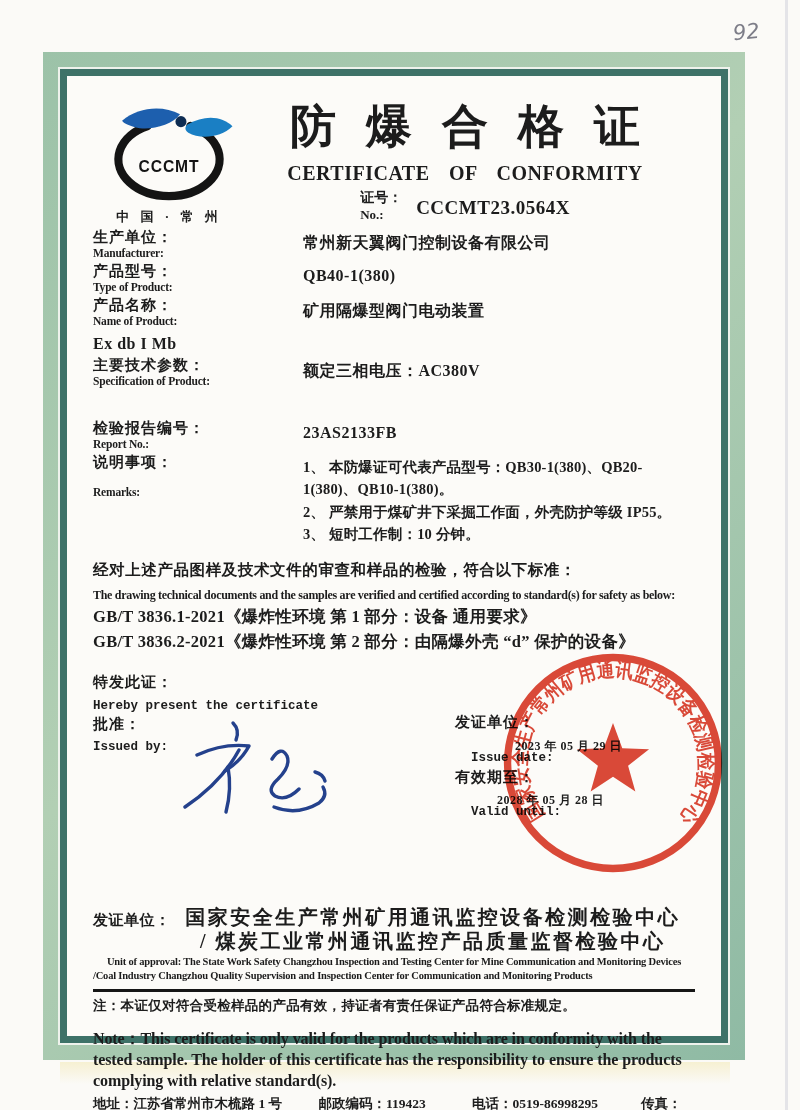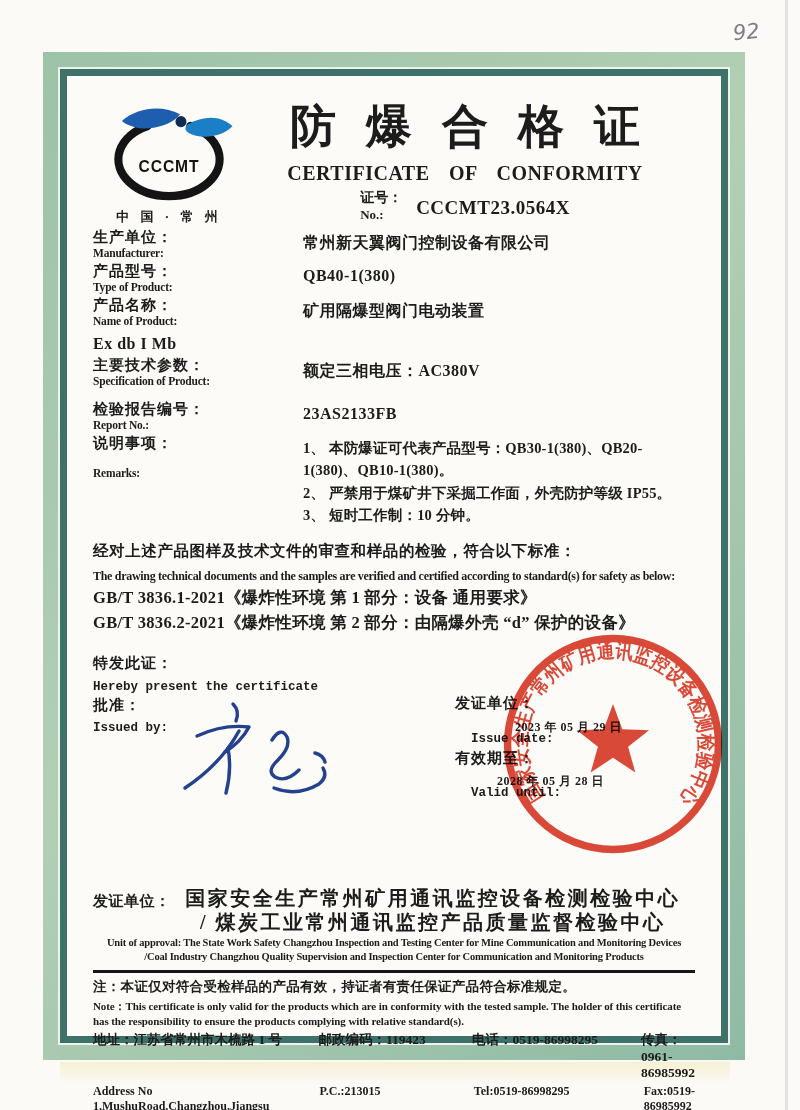--- a/index.html
+++ b/index.html
@@ -47,21 +47,21 @@
   .certno-en { font-size:13px; font-weight:700; }
   .certno-val { font-size:19px; font-weight:700; padding-top:8px; letter-spacing:0.5px; }
 
   
   .fields { margin-top:2px; }
   .frow { display:flex; margin-bottom:3px;gap:44px; }
   .flabel { width:166px; flex:none; }
   .flabel .cn { font-size:15px; font-weight:700; letter-spacing:1px; }
   .flabel .en { font-size:11.5px; font-weight:700; letter-spacing:-0.2px; }
   .fvalue { flex:1; font-size:16px; font-weight:600; padding-top:5px; letter-spacing:0.5px; }
-  .report-row { margin-top:13px; }
+  .report-row { margin-top:32px; }
   .remark-lines { padding-top:3px; }
   .remark-lines div { font-size:14.5px; font-weight:600; line-height:1.55; letter-spacing:0.2px; }
 
   
   .standards { margin-top:14px; }
   .std-cn { font-size:15.5px; font-weight:700; letter-spacing:0.6px; }
   .std-en { font-size:12px; font-weight:700; letter-spacing:-0.3px; margin-top:7px; }
   .std-item { font-size:16.5px; font-weight:700; margin-top:3px; letter-spacing:0.3px; }
 
   
@@ -77,21 +77,21 @@
   .approval { margin-top:14px; }
   .approval-row { display:flex; }
   .approval-label { flex:none; font-size:15px; font-weight:700; padding-top:6px; letter-spacing:0.5px; }
   .approval-lines { flex:1; text-align:center; }
   .app-cn { font-size:20px; font-weight:700; letter-spacing:2.5px; line-height:1.2; white-space:nowrap; }
   .app-en { font-size:10.5px; font-weight:700; letter-spacing:-0.2px; line-height:1.35; }
   .thick-rule { border:none; border-top:3px solid #161616; margin:6px 0 5px 0; }
 
   
   .note-cn { font-size:13.5px; font-weight:700; letter-spacing:0.3px; }
-  .note-en { font-size:11px; font-weight:700; line-height:1.3; letter-spacing:-0.1px; margin-top:3px; }
+  .note-en { font-size:16px; font-weight:700; line-height:1.3; letter-spacing:-0.1px; margin-top:14px; }
   .addr-row { display:flex; margin-top:3px;gap:10px; }
   .addr-row.cn > div { font-size:13.5px; font-weight:700; }
   .addr-row.en > div { font-size:12px; font-weight:700; }
   .c1 { width:252px; } .c2 { width:168px; } .c3 { width:186px; } .c4 { flex:1; }
 </style>
 </head>
 <body>
 
 <div class="scan-edge"></div>
 <div class="pencil-note">92</div>
@@ -230,21 +230,21 @@
 
     <div class="approval">
       <div class="approval-row">
         <div class="approval-label">发证单位：</div>
         <div class="approval-lines">
           <div class="app-cn">国家安全生产常州矿用通讯监控设备检测检验中心</div>
           <div class="app-cn">/ 煤炭工业常州通讯监控产品质量监督检验中心</div>
         </div>
       </div>
       <div class="app-en" style="text-align:center;margin-top:2px;">Unit of approval:  The State Work Safety Changzhou Inspection and Testing Center for Mine Communication and Monitoring Devices</div>
-      <div class="app-en" style="text-align:center;">/Coal Industry Changzhou Quality Supervision and Inspection Center for Communication and Monitoring Products</div>
+      <div class="app-en" style="text-align:left;">/Coal Industry Changzhou Quality Supervision and Inspection Center for Communication and Monitoring Products</div>
       <hr class="thick-rule">
     </div>
 
     <div>
       <div class="note-cn">注：本证仅对符合受检样品的产品有效，持证者有责任保证产品符合标准规定。</div>
       <div class="note-en">Note：This certificate is only valid for the products which are in conformity with the tested sample. The holder of this certificate has the responsibility to ensure the products complying with relative standard(s).</div>
       <div class="addr-row cn">
         <div class="c1">地址：江苏省常州市木梳路 1 号</div>
         <div class="c2">邮政编码：119423</div>
         <div class="c3">电话：0519-86998295</div>

